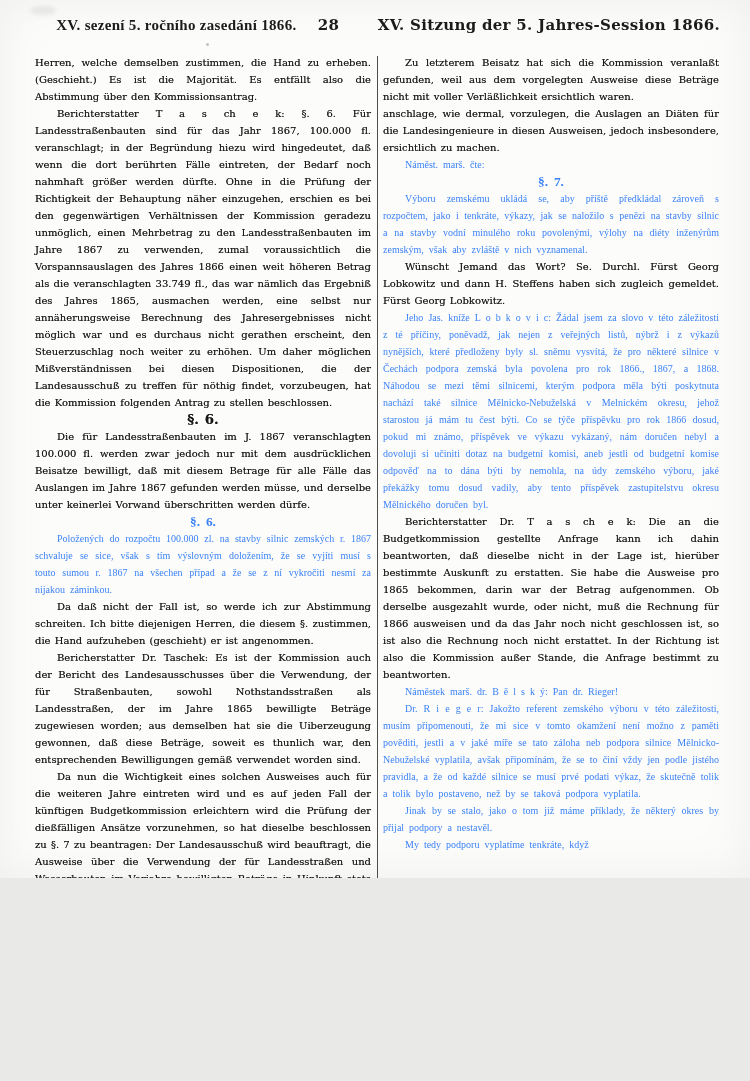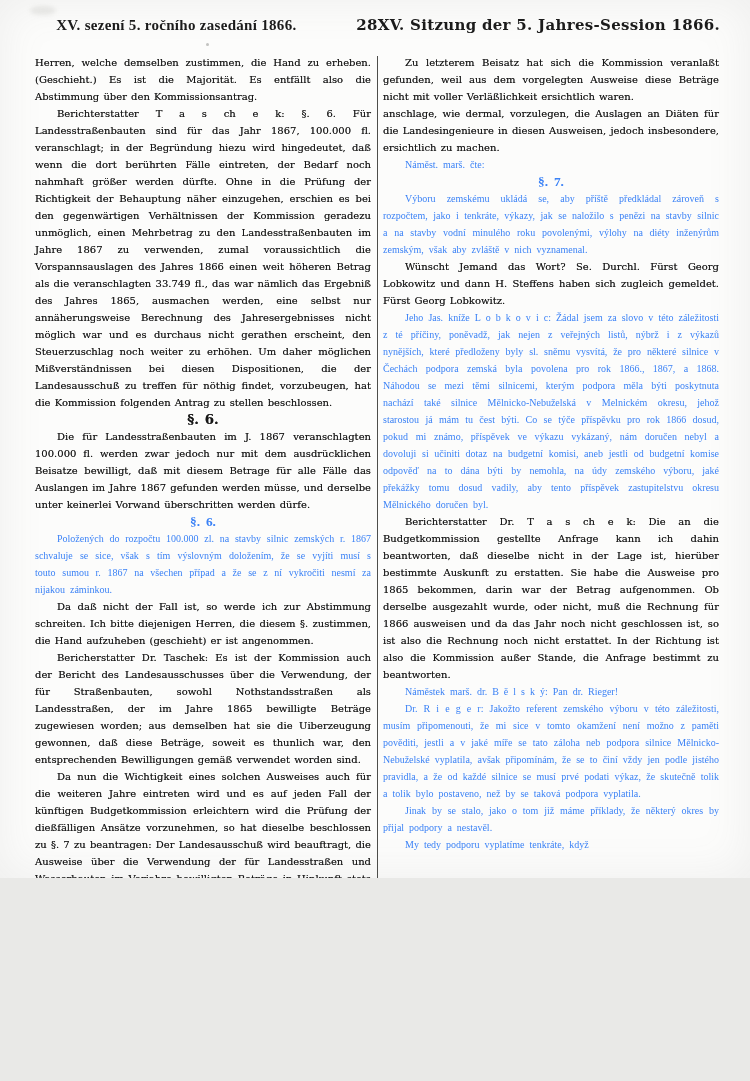--- a/index.html
+++ b/index.html
@@ -26,21 +26,21 @@
     right: 30px;
     display: grid;
     grid-template-columns: 1fr 60px 1fr;
     align-items: baseline;
     font-size: 15px;
     font-weight: bold;
     letter-spacing: 0.3px;
     white-space: nowrap;
   }
   .header .h-left  { text-align: center; font-family: "Liberation Serif", serif; }
-  .header .h-page  { text-align: right; }
+  .header .h-page  { text-align: left; }
   .header .h-right { text-align: left; }
   
   .columns {
     position: absolute;
     top: 54px;
     left: 35px;
     width: 684px;
     display: grid;
     grid-template-columns: 336px 12px 336px;
   }

